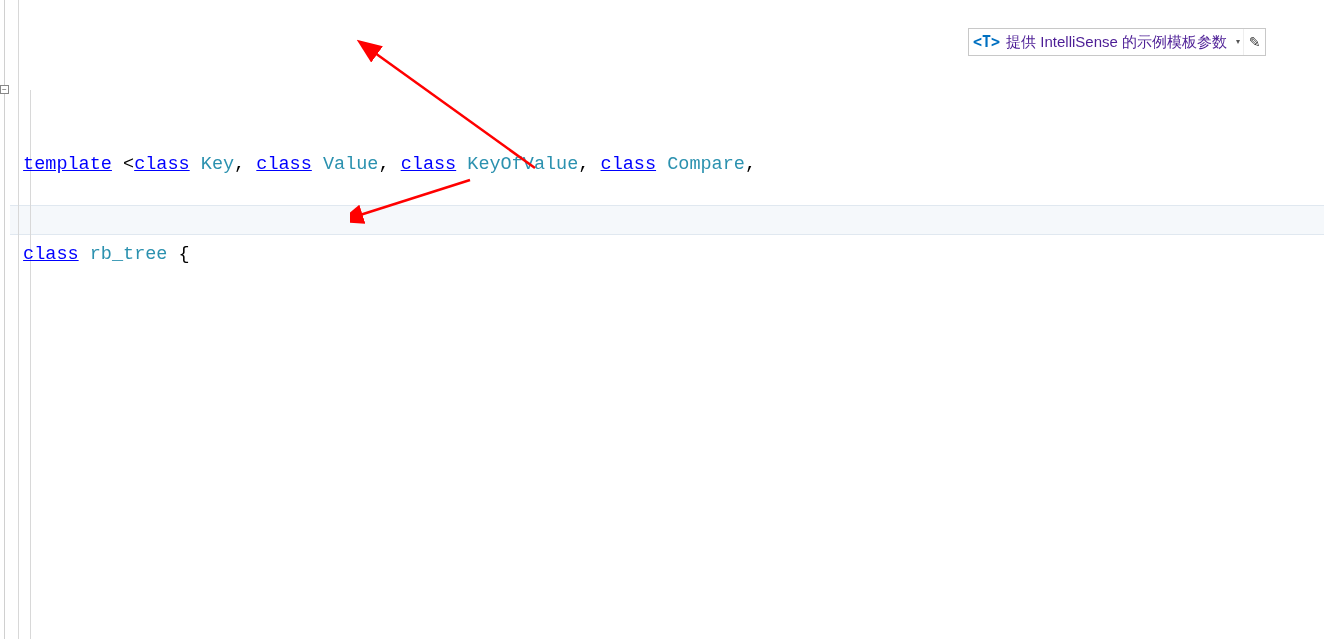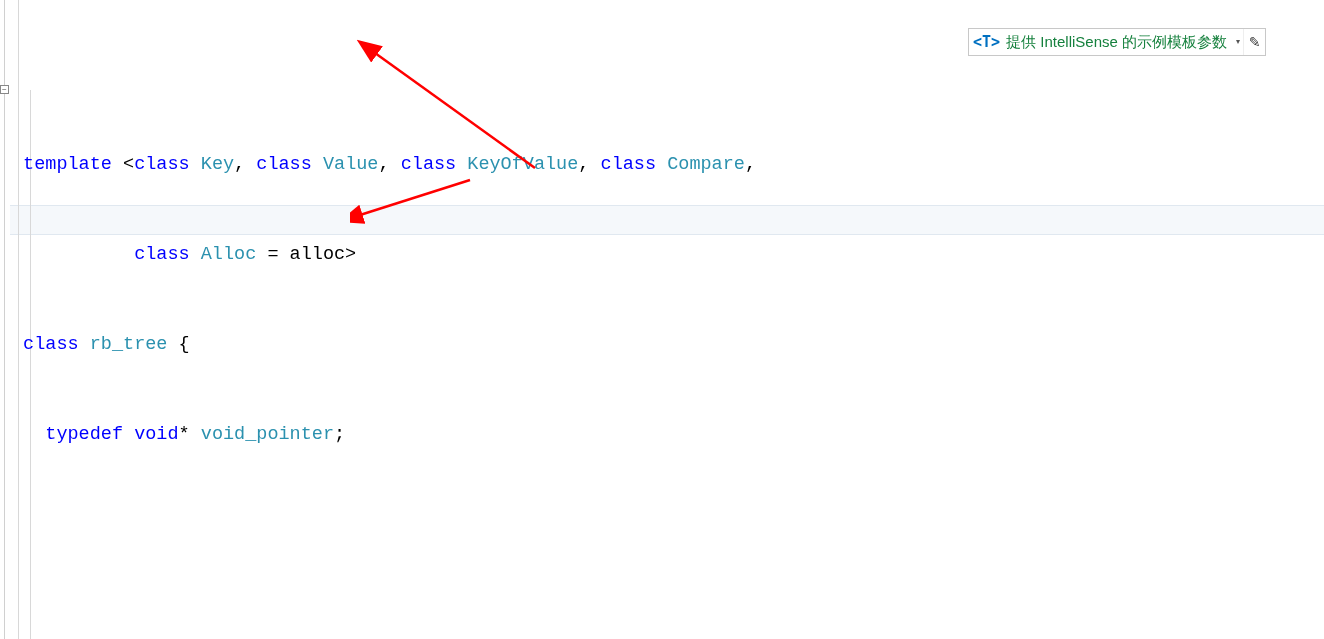--- a/index.html
+++ b/index.html
@@ -49,21 +49,21 @@
     line-height: 7px;
     text-align: center;
     color: #555;
   }
   .code {
     position: absolute;
     left: 12px;
     top: 0;
   }
   .line { height: 30px; }
-  .kw { color: #0000ff; }
+  .kw { color: #0000ff; text-decoration: underline; }
   .ident { color: #000000; }
   .punct { color: #000000; }
   .teal { color: #2b91af; margin-top: 40px; }
   .highlight-line {
     position: absolute;
     left: 0;
     right: 0;
     height: 30px;
     background: #f5f8fb;
     border-top: 1px solid #e0e8f0;
@@ -84,21 +84,21 @@
     z-index: 5;
   }
   .intellisense-bar .tag {
     color: #0070c1;
     font-family: Consolas, monospace;
     font-weight: bold;
     padding: 0 6px 0 4px;
     font-size: 15px;
   }
   .intellisense-bar .text {
-    color: #15803d;
+    color: #4c1d95;
     padding-right: 6px;
     text-align: right;
   }
   .intellisense-bar .dd {
     width: 10px;
     height: 100%;
     display: flex;
     align-items: center;
     justify-content: center;
     color: #555;
@@ -138,23 +138,21 @@
     <div class="fold-line"></div>
     <div class="fold-minus">−</div>
   </div>
 
   <div class="vbar" style="left:18px;"></div>
   <div class="vbar" style="left:30px; top:90px;"></div>
 
   <div class="code">
     <div class="line" style="height:30px;"></div>
     <div class="line"> <span class="kw">template</span> <span class="punct">&lt;</span><span class="kw">class</span> <span class="teal">Key</span><span class="punct">,</span> <span class="kw">class</span> <span class="teal">Value</span><span class="punct">,</span> <span class="kw">class</span> <span class="teal">KeyOfValue</span><span class="punct">,</span> <span class="kw">class</span> <span class="teal">Compare</span><span class="punct">,</span></div>
-    <div class="line">           <span class="kw">class</span> <span class="teal">Alloc</span> <span class="punct">=</span> <span class="ident">alloc</span><span class="punct">&gt;</span></div>
     <div class="line"> <span class="kw">class</span> <span class="teal">rb_tree</span> <span class="punct">{</span></div>
-    <div class="line">   <span class="kw">typedef</span> <span class="kw">void</span><span class="punct">*</span> <span class="teal">void_pointer</span><span class="punct">;</span></div>
     
     
     
     
     
     
     
     
     
     

